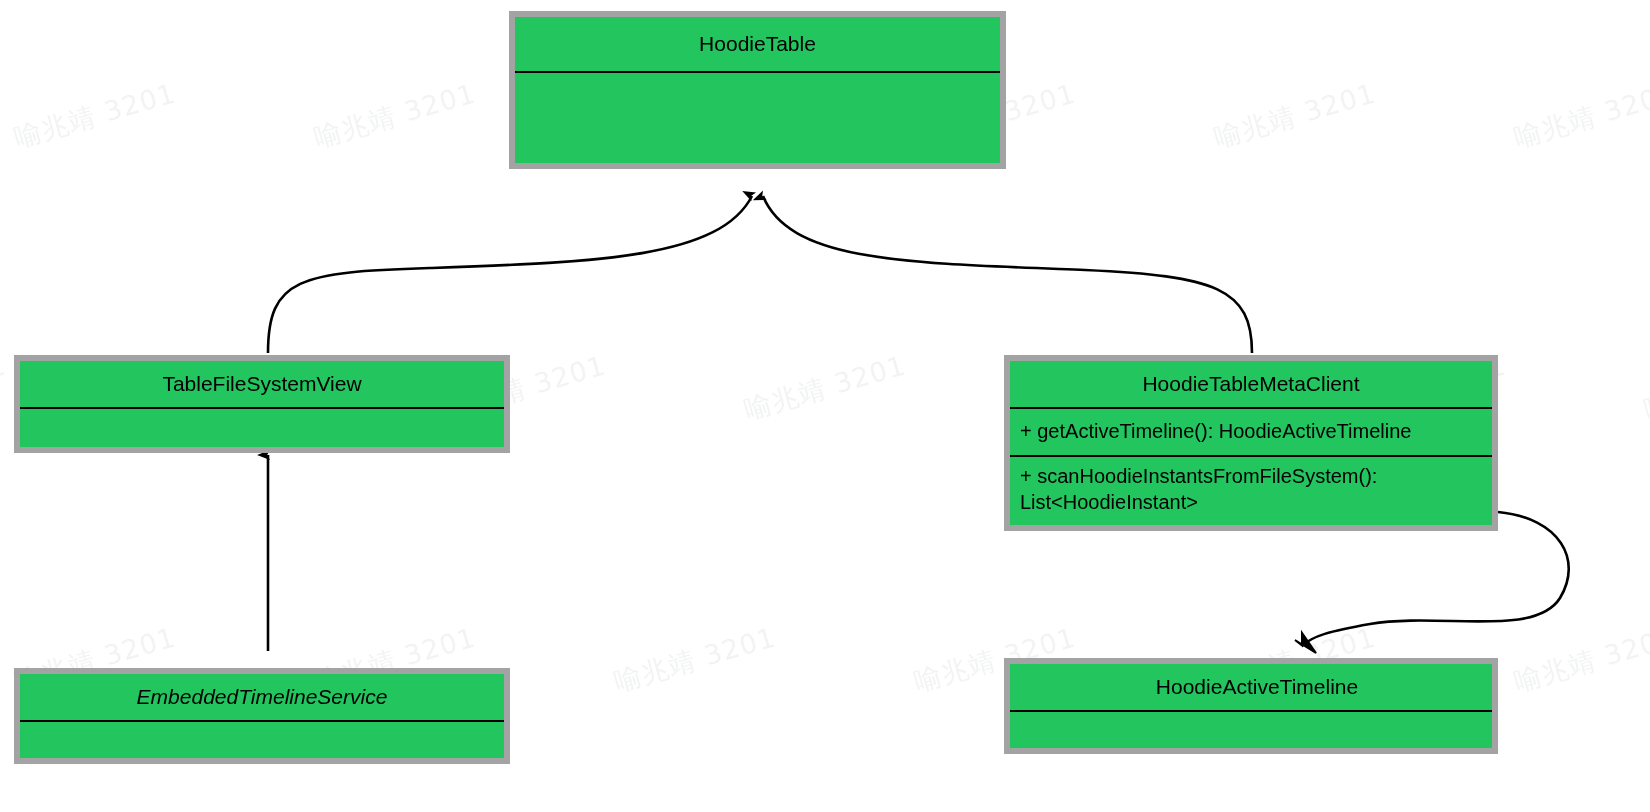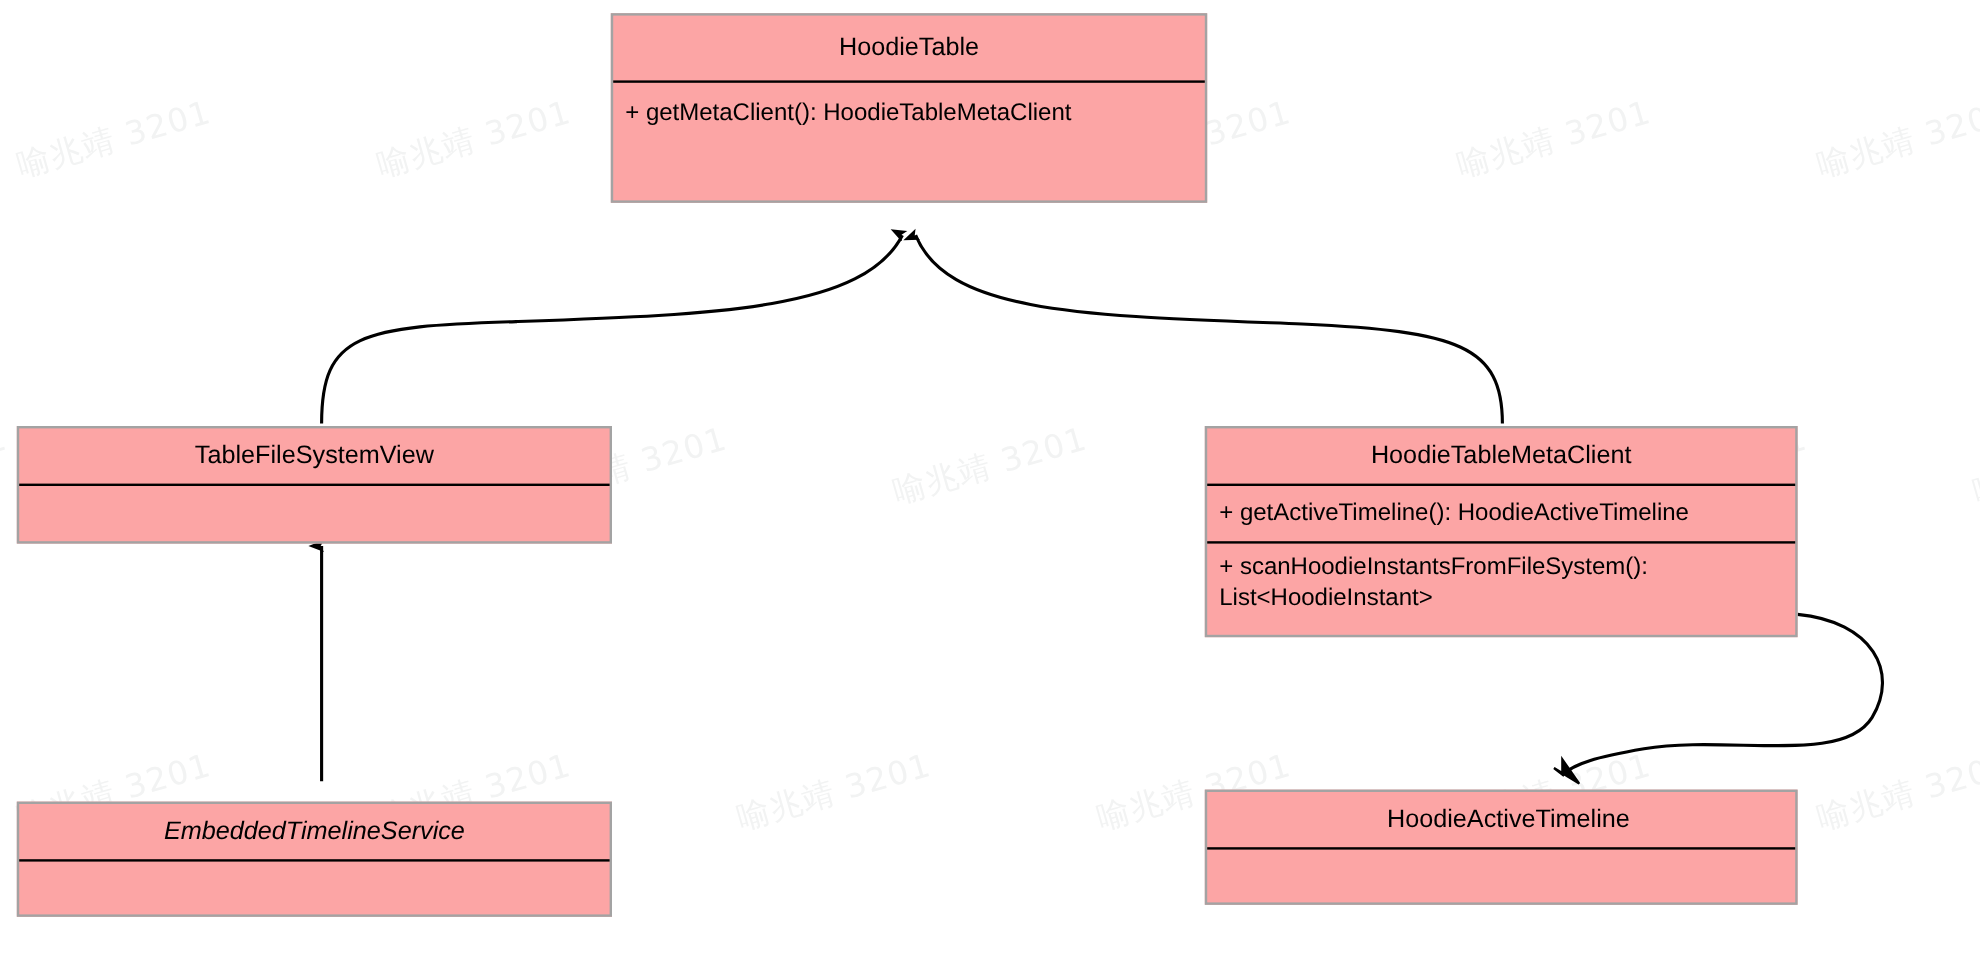--- a/index.html
+++ b/index.html
@@ -44,22 +44,22 @@
     width: 1650px;
     height: 812px;
     z-index: 1;
     pointer-events: none;
   }
 
   
   .uml-class {
     position: absolute;
     box-sizing: border-box;
-    background: #fca5a5;
-    border: 2px solid #a3a3a3;
+    background: #22c55e;
+    border: 6px solid #a3a3a3;
     z-index: 2;
   }
   .uml-title {
     box-sizing: border-box;
     width: 100%;
     text-align: center;
     font-size: 21px;
     color: #000000;
     display: flex;
     align-items: center;
@@ -148,21 +148,20 @@
 
     <path d="M 268,455 L 268,651" fill="none" stroke="#000000" stroke-width="2.6" marker-end="url(#arrow-up)" transform="rotate(180 268 553)"></path>
 
     <path d="M 1498,512 C 1560,518 1583,560 1560,598 C 1535,638 1440,612 1370,624 C 1330,631 1312,636 1302,646" fill="none" stroke="#000000" stroke-width="2.6"></path>
     <path d="M 1316,653 L 1295,640 L 1302,645.5 L 1302,633 Z" fill="#000000" stroke="#000000" stroke-width="2"></path>
   </svg>
 
   <div class="uml-class" id="class-hoodietable">
     <div class="uml-title">HoodieTable</div>
     <div class="uml-compartment">
-      <div class="uml-member">+ getMetaClient(): HoodieTableMetaClient</div>
     </div>
   </div>
 
   <div class="uml-class" id="class-tablefilesystemview">
     <div class="uml-title">TableFileSystemView</div>
     <div class="uml-compartment empty-compartment"></div>
   </div>
 
   <div class="uml-class" id="class-hoodietablemetaclient">
     <div class="uml-title">HoodieTableMetaClient</div>

